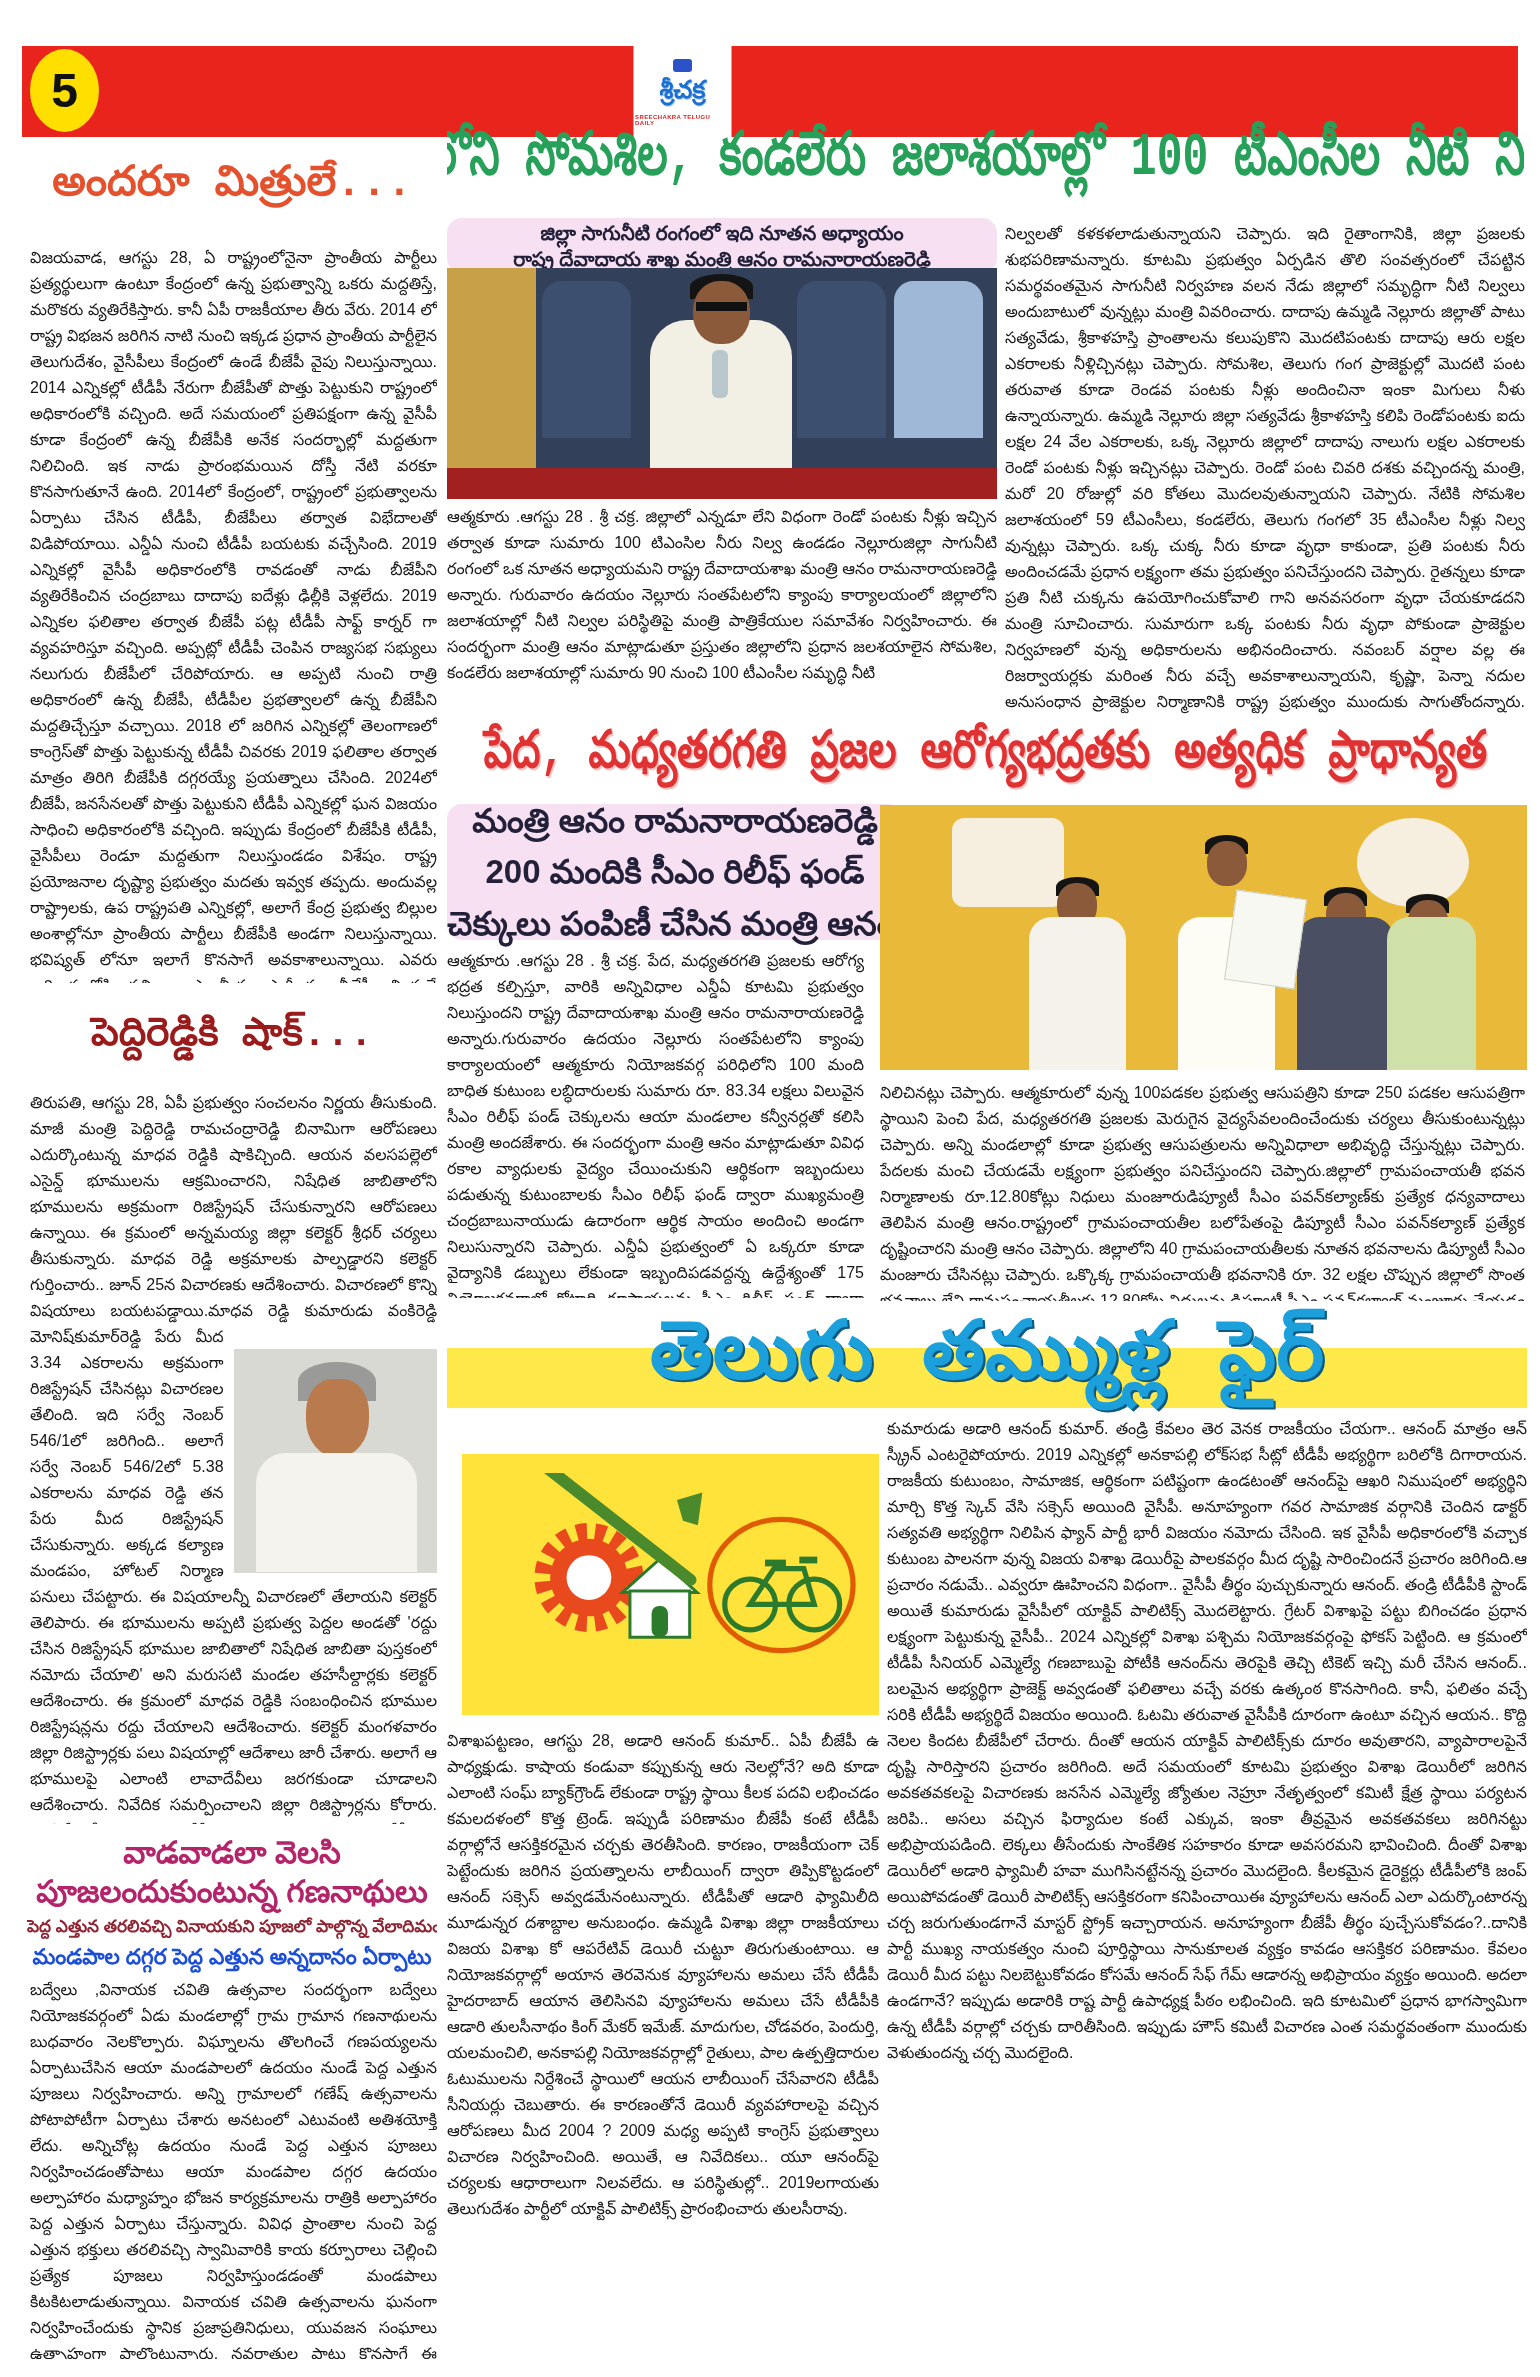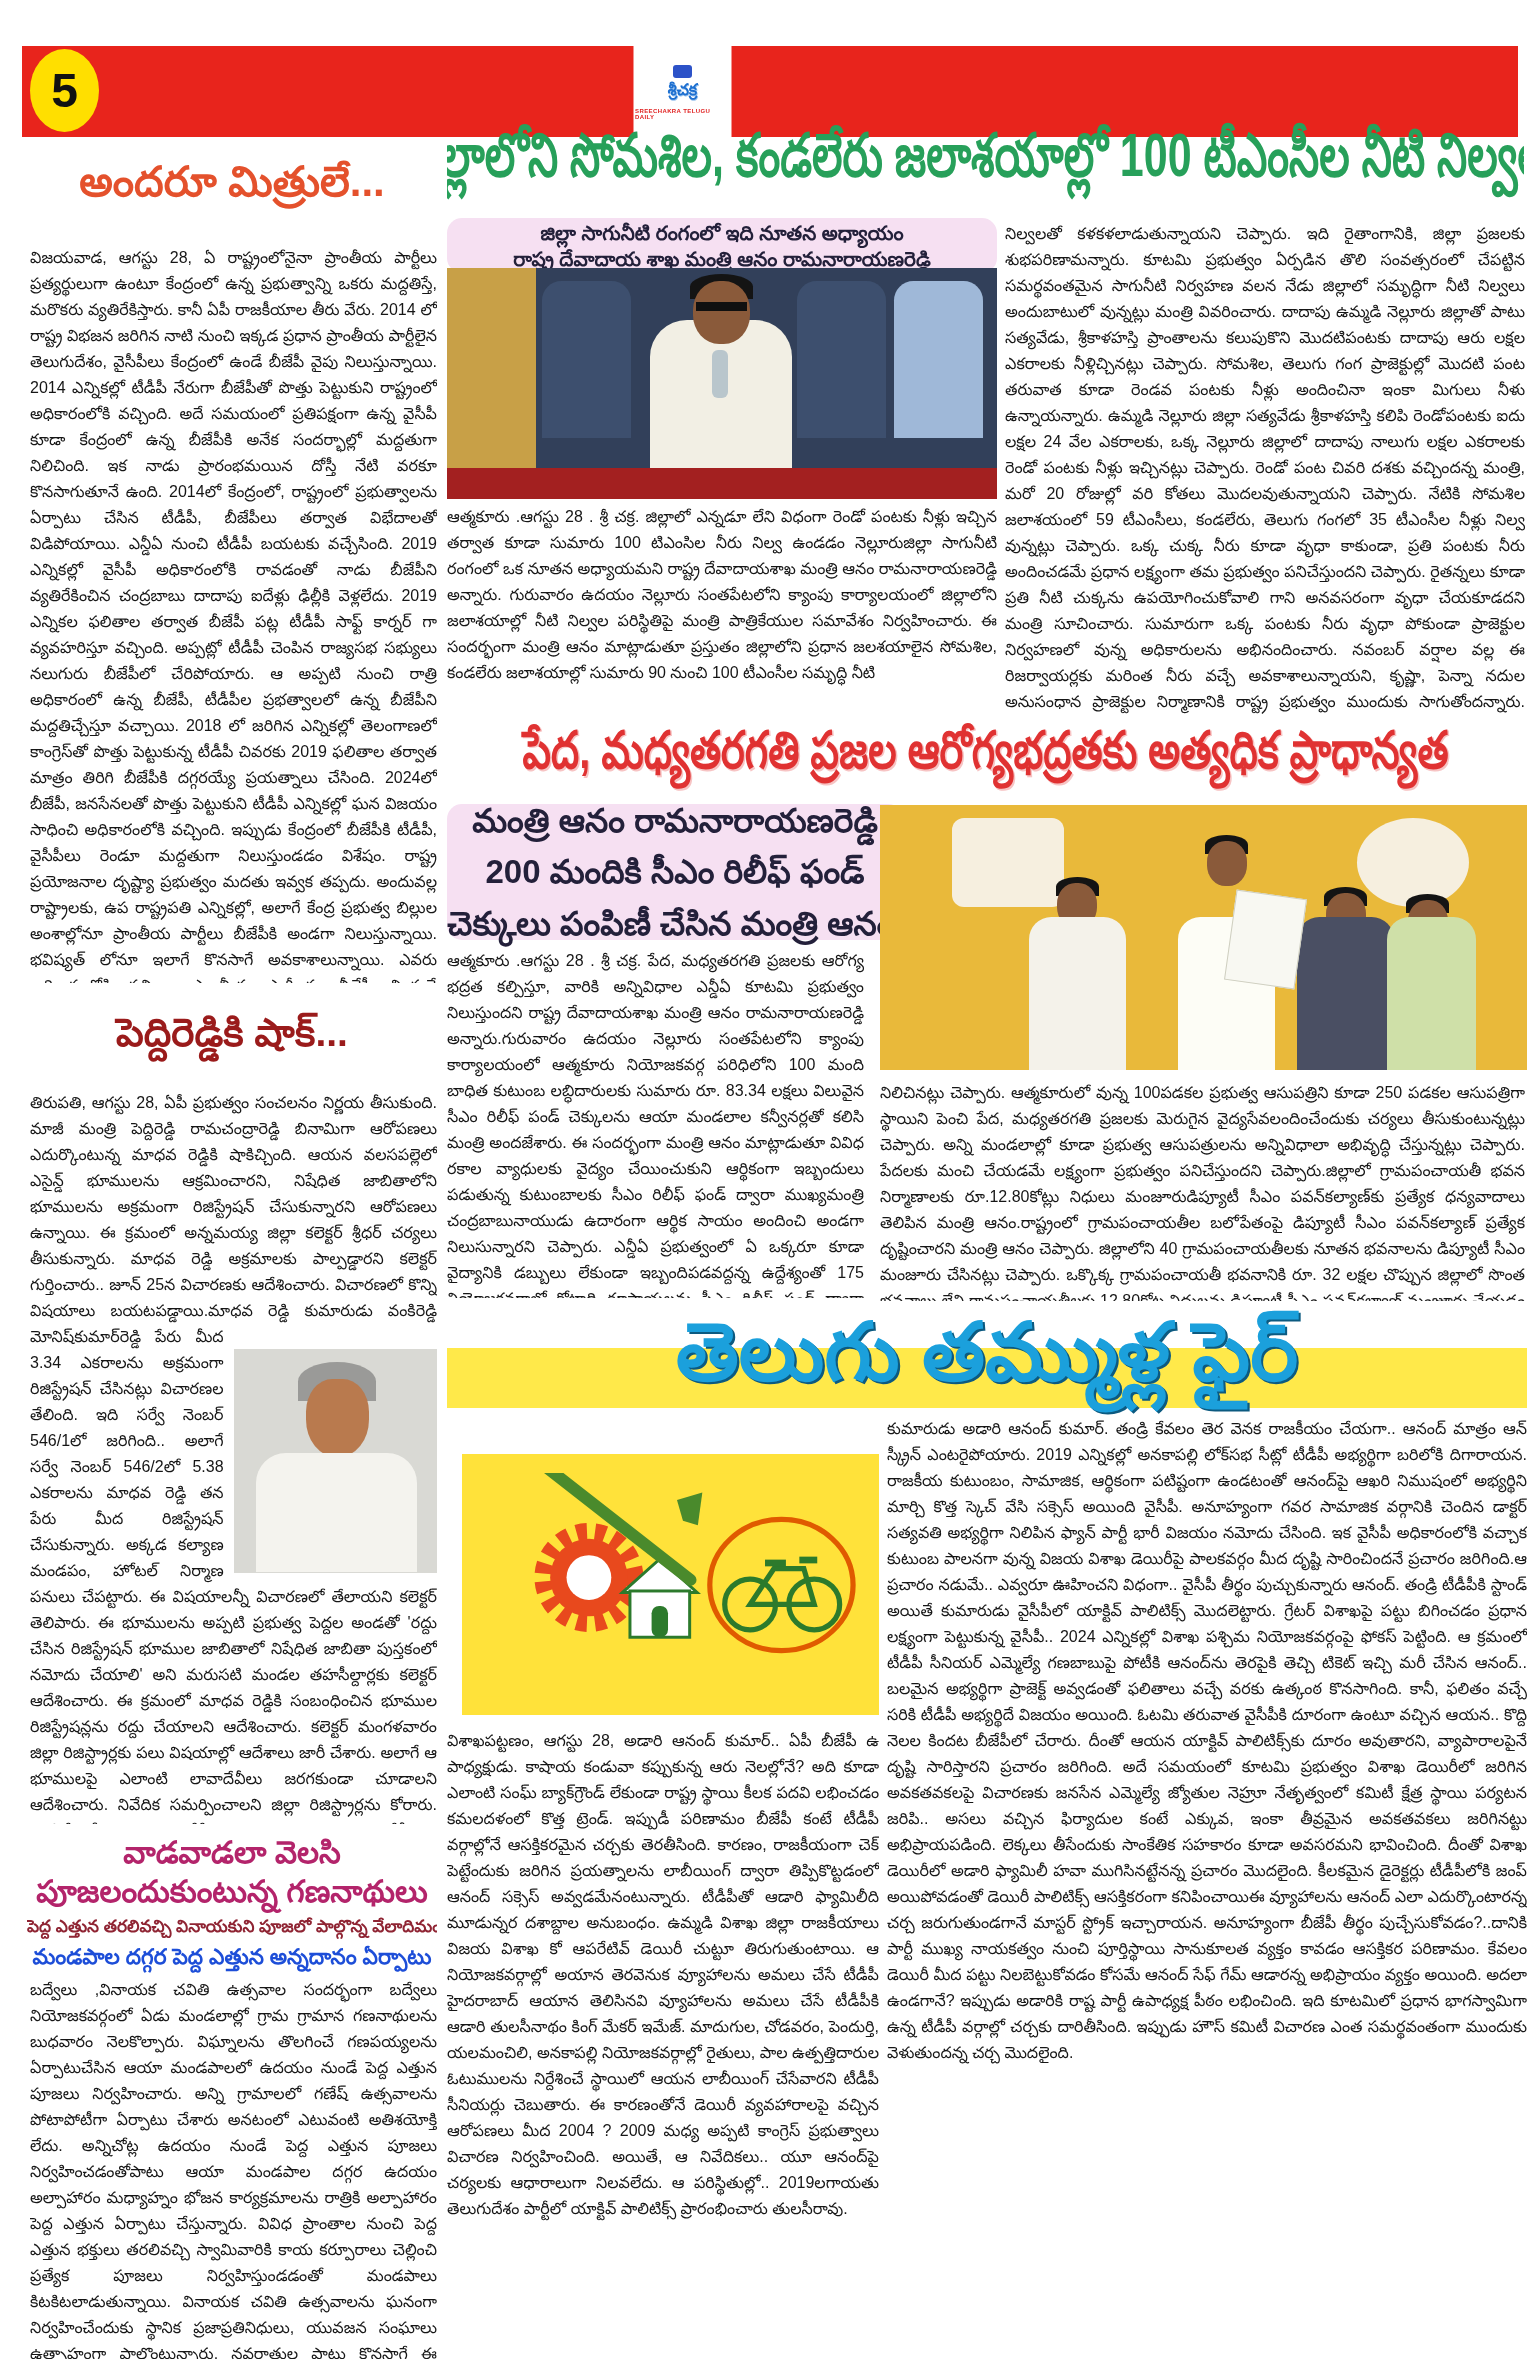--- a/index.html
+++ b/index.html
@@ -5,29 +5,29 @@
   html,body{margin:0;padding:0;background:#ffffff;}
   .page{position:relative;width:1541px;height:2377px;background:#ffffff;overflow:hidden;
         font-family:"Liberation Sans","DejaVu Sans",sans-serif;color:#1c1c1c;}
   
   .topbar{position:absolute;left:22.4px;top:46px;width:1496px;height:91px;background:#e8241c;}
   .pagenum{position:absolute;left:30px;top:49px;width:69px;height:83px;background:#ffdf00;
            border-radius:50%;display:flex;align-items:center;justify-content:center;
            font-size:48px;font-weight:bold;color:#111;}
   .masthead{position:absolute;left:635px;top:45px;width:95px;height:95px;background:#ffffff;
             display:flex;flex-direction:column;align-items:center;justify-content:center;box-shadow:0 0 0 1.5px #fff;}
-  .masthead .tel{color:#1d6fd0;font-weight:bold;font-size:16px;text-shadow:0.7px 0.7px 0 #9cc4ee;}
+  .masthead .tel{color:#1d6fd0;font-weight:bold;font-size:25px;text-shadow:0.7px 0.7px 0 #9cc4ee;}
   .masthead .eng{color:#e02020;font-size:6px;font-weight:bold;margin-top:4.5px;letter-spacing:0.4px;}
   .mini-emblem{width:19.4px;height:13.4px;background:#2c52c8;border-radius:3px;margin-bottom:3px;}
   .datebox{position:absolute;left:1221px;top:52px;width:300px;height:81px;background:#2742b4;
            display:flex;align-items:center;justify-content:center;}
   .datebox .slash{position:absolute;left:-10.4px;top:-3px;width:13.4px;height:86px;background:#ffffff;transform:skewX(-14deg);}
   .datebox span{color:#ffffff;font-size:28px;font-weight:bold;white-space:nowrap;}
   
-  .hl{display:flex;align-items:center;justify-content:center;overflow:hidden;white-space:nowrap;}
+  .hl{display:flex;align-items:center;justify-content:center;overflow:hidden;white-space:nowrap;font-family:Liberation Mono, monospace;}
   .hl-orange{position:absolute;left:27px;top:146px;width:410px;height:82px;color:#e4512c;
              font-size:42px;font-weight:bold;}
   .hl-green{position:absolute;left:447px;top:110px;width:1077px;height:106px;color:#27a05a;
             font-size:43px;font-weight:bold;}
   .hl-green span{transform:scaleY(1.4);display:inline-block;}
   .hl-red{position:absolute;left:447px;top:722px;width:1077px;height:69px;color:#e03232;
           font-size:40px;font-weight:bold;}
   .hl-red span{transform:scaleY(1.3);display:inline-block;text-shadow:1.5px 1.5px 0 #f7c4c4;}
   .hl-darkred{position:absolute;left:27px;top:993px;width:410px;height:89px;color:#9a1b1b;
               font-size:39px;font-weight:bold;}

